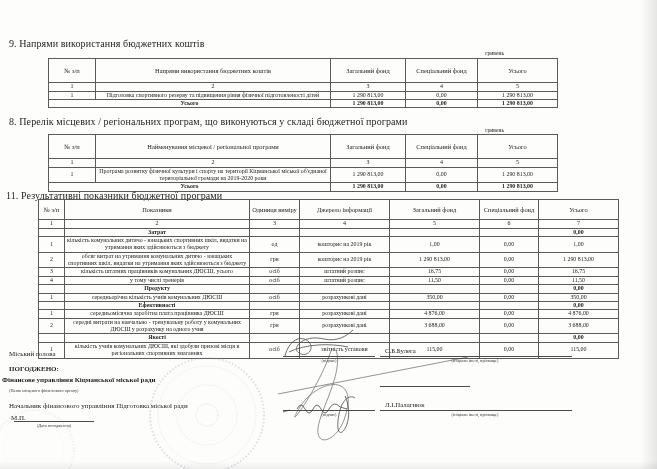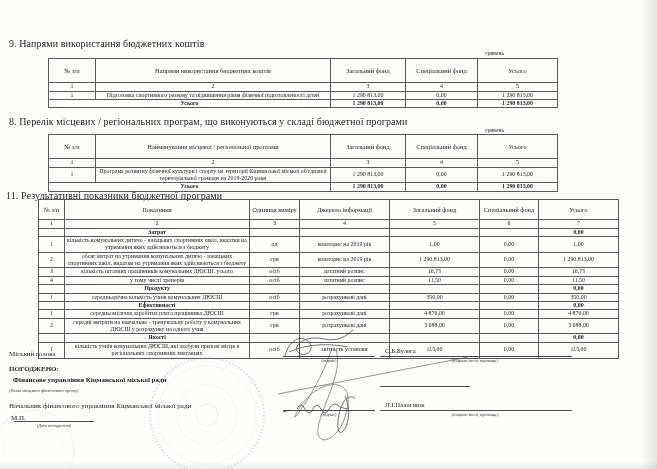--- a/index.html
+++ b/index.html
@@ -266,25 +266,25 @@
   </table>
 
 <div class="name n7" style="left:9px;top:350px">Міський голова</div>
 <div class="sline" style="left:283px;top:356px;width:92px"></div>
 <div class="tiny" style="left:283px;top:358px;width:92px">(підпис)</div>
 <div class="name" style="left:385px;top:347px">С.Б.Булега</div>
 <div class="sline" style="left:380px;top:356px;width:192px"></div>
 <div class="tiny" style="left:400px;top:358px;width:150px">(ініціали імені, прізвище)</div>
 
 <div class="name b7" style="left:9px;top:365px">ПОГОДЖЕНО:</div>
-<div class="name b7" style="left:13px;top:376px">Фінансове управління Кіцманської міської ради</div>
+<div class="name b7" style="left:2px;top:376px">Фінансове управління Кіцманської міської ради</div>
 <div class="tiny" style="left:9px;top:388px;width:120px;text-align:left">(Назва місцевого фінансового органу)</div>
 <div class="sline" style="left:380px;top:386px;width:90px"></div>
 
-<div class="name n7" style="left:9px;top:402px">Начальник фінансового управління Кіцманської міської ради</div>
+<div class="name n7" style="left:9px;top:402px">Начальник фінансового управління Підготовка міської ради</div>
 <div class="sline" style="left:283px;top:410px;width:92px"></div>
 <div class="tiny" style="left:283px;top:412px;width:92px">(підпис)</div>
 <div class="name" style="left:385px;top:401px">Л.І.Палагнюк</div>
 <div class="sline" style="left:380px;top:410px;width:192px"></div>
 <div class="tiny" style="left:400px;top:412px;width:150px">(ініціали імені, прізвище)</div>
 
 <div class="sline" style="left:14px;top:421px;width:80px"></div>
 <div class="tiny" style="left:14px;top:423px;width:80px">(Дата погодження)</div>
 <div class="name n7" style="left:11px;top:414px">М.П.</div>
 

